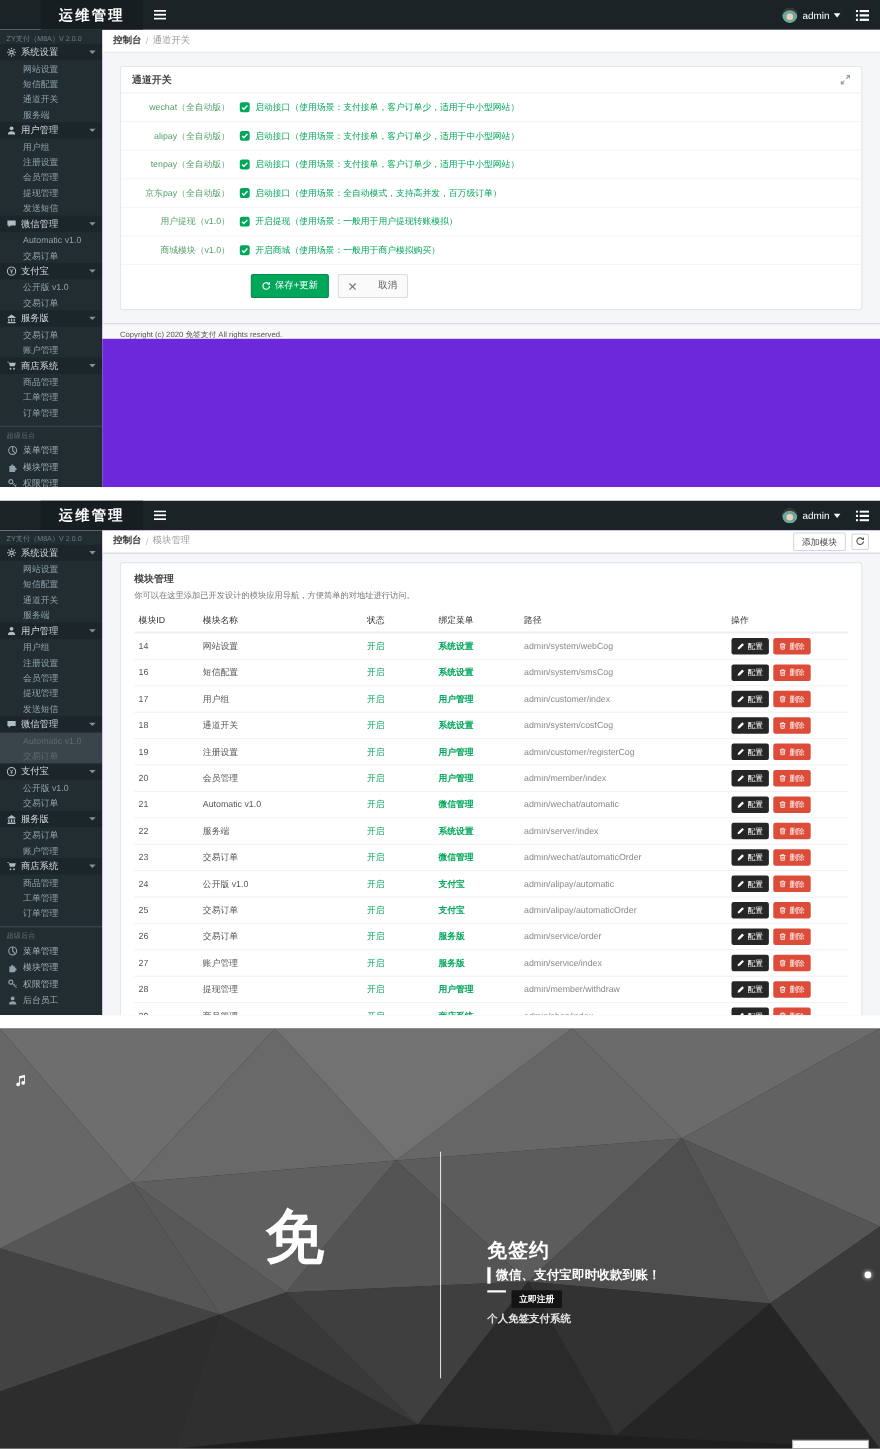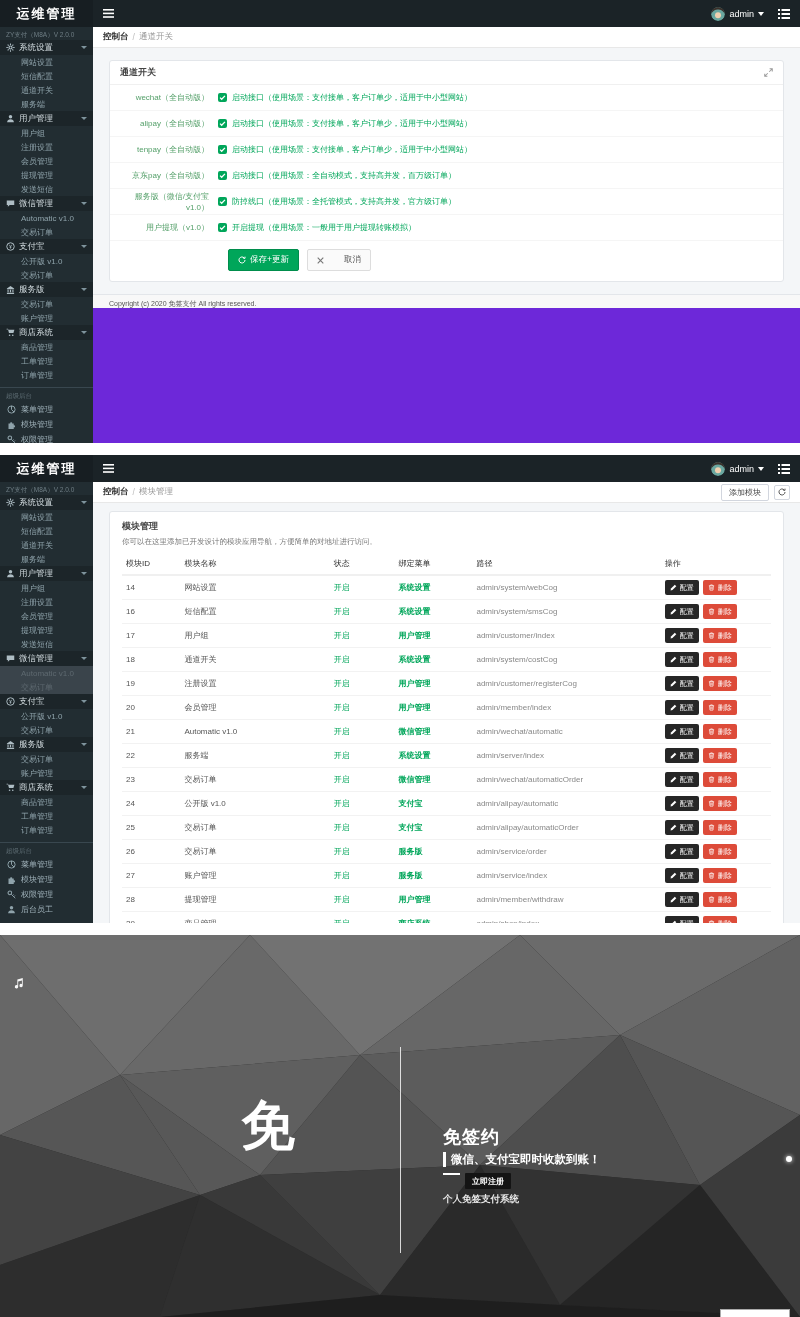--- a/index.html
+++ b/index.html
@@ -8,21 +8,21 @@
   button { font-family:"Liberation Sans", sans-serif; cursor:pointer; }
 
   .shot { position:relative; width:800px; overflow:hidden; }
   #s1 { height:443px; }
   #s2 { height:468px; }
   .gap { height:12px; background:#fff; }
 
   
   .navbar { height:27px; background:#1b2327; display:flex; }
   .logo { width:93px; background:#171e22; color:#fff; font-weight:bold; font-size:13px;
-          display:flex; align-items:center; justify-content:center; letter-spacing:2px; cursor:pointer; }
+          display:flex; align-items:center; justify-content:center; letter-spacing:2px; cursor:pointer;margin-left:37px; }
   .nav-main { flex:1; display:flex; align-items:center; justify-content:space-between; padding:0 10px; }
   .hamburger { color:#fff; display:flex; align-items:center; cursor:pointer; }
   .nav-right { display:flex; align-items:center; gap:14px; }
   .user-menu { display:flex; align-items:center; gap:4px; color:#fff; font-size:9px; cursor:pointer; }
   .avatar { width:14px; height:14px; border-radius:50%; overflow:hidden; display:block; }
   .caret-down { width:0; height:0; border-left:3px solid transparent; border-right:3px solid transparent; border-top:4px solid #fff; display:inline-block; }
   .panel-toggle { color:#fff; display:flex; align-items:center; cursor:pointer; }
 
   
   .body-row { display:flex; height:calc(100% - 27px); overflow:hidden; }
@@ -311,36 +311,36 @@
               <div class="switch-row">
                 <span class="sw-label">京东pay（全自动版）</span>
                 <span class="checkbox">
                   <svg viewBox="0 0 10 10" width="7" height="7" fill="none" stroke="#fff" stroke-width="1.8">
                     <path d="M1.5 5.2l2.3 2.3 4.7-4.8"></path>
                   </svg>
                 </span>
                 <span class="sw-desc">启动接口（使用场景：全自动模式，支持高并发，百万级订单）</span>
               </div>
               <div class="switch-row">
-                <span class="sw-label">服务版（微信/支付宝 v1.0）</span>
-                <span class="checkbox">
-                  <svg viewBox="0 0 10 10" width="7" height="7" fill="none" stroke="#fff" stroke-width="1.8">
-                    <path d="M1.5 5.2l2.3 2.3 4.7-4.8"></path>
-                  </svg>
-                </span>
-                <span class="sw-desc">防掉线口（使用场景：全托管模式，支持高并发，官方级订单）</span>
-              </div>
-              <div class="switch-row">
                 <span class="sw-label">用户提现（v1.0）</span>
                 <span class="checkbox">
                   <svg viewBox="0 0 10 10" width="7" height="7" fill="none" stroke="#fff" stroke-width="1.8">
                     <path d="M1.5 5.2l2.3 2.3 4.7-4.8"></path>
                   </svg>
                 </span>
                 <span class="sw-desc">开启提现（使用场景：一般用于用户提现转账模拟）</span>
+              </div>
+              <div class="switch-row">
+                <span class="sw-label">商城模块（v1.0）</span>
+                <span class="checkbox">
+                  <svg viewBox="0 0 10 10" width="7" height="7" fill="none" stroke="#fff" stroke-width="1.8">
+                    <path d="M1.5 5.2l2.3 2.3 4.7-4.8"></path>
+                  </svg>
+                </span>
+                <span class="sw-desc">开启商城（使用场景：一般用于商户模拟购买）</span>
               </div>
             </div>
           <div class="btn-row">
             <button class="btn-green">
               <svg width="8" height="8" viewBox="0 0 12 12" fill="none" stroke="#fff" stroke-width="1.5">
                   <path d="M10.5 6a4.5 4.5 0 1 1-1.3-3.2M10.5 1v2.5H8"></path>
                 </svg>
               <span>保存+更新</span>
             </button>
             <button class="btn-gray">

